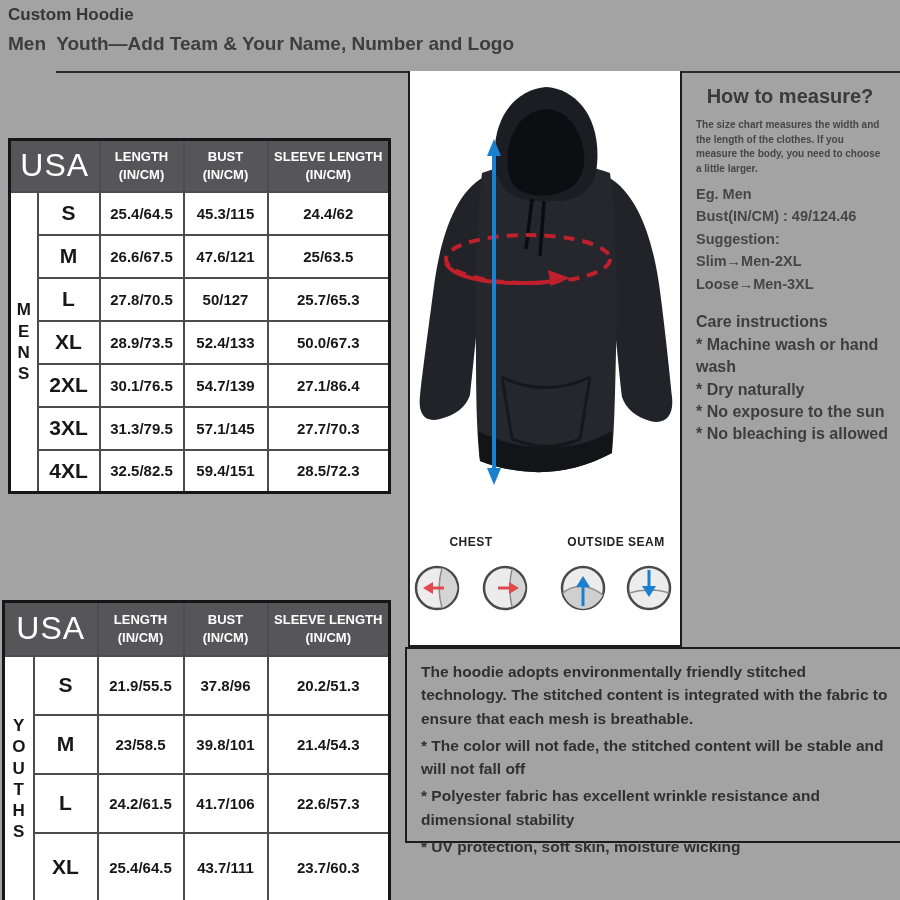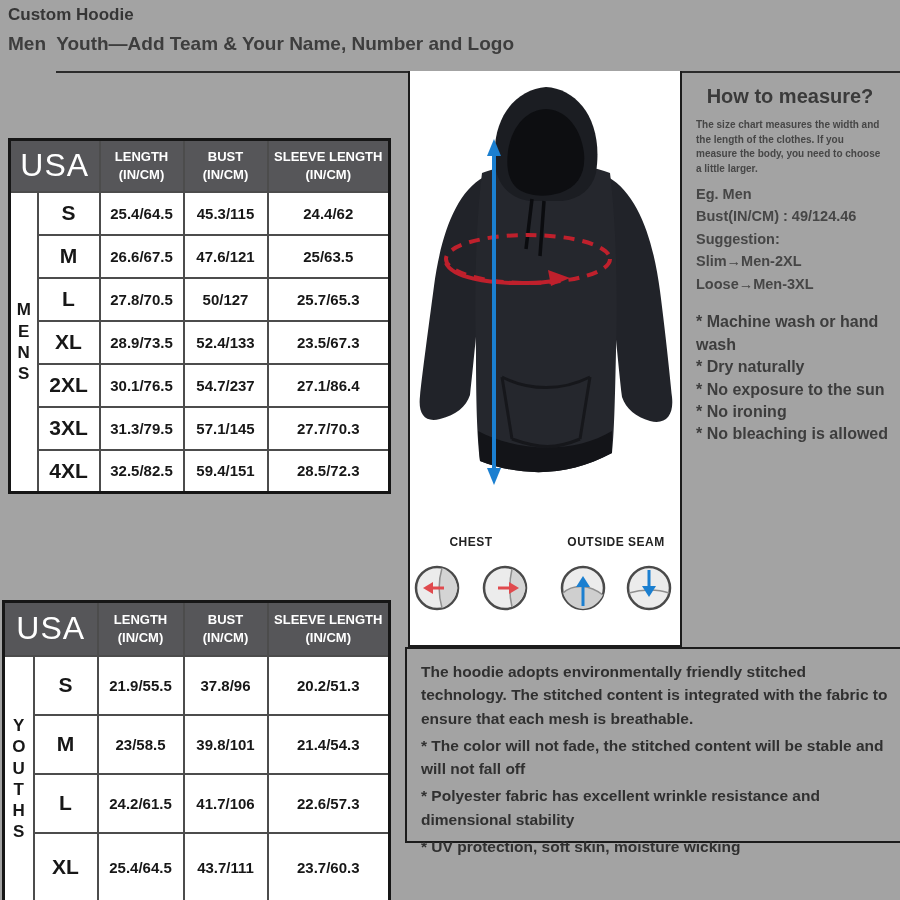--- a/index.html
+++ b/index.html
@@ -99,26 +99,26 @@
       <tr>
         <td class="size">L</td>
         <td class="val">27.8/70.5</td>
         <td class="val">50/127</td>
         <td class="val">25.7/65.3</td>
       </tr>
       <tr>
         <td class="size">XL</td>
         <td class="val">28.9/73.5</td>
         <td class="val">52.4/133</td>
-        <td class="val">23.5/67.3</td>
+        <td class="val">50.0/67.3</td>
       </tr>
       <tr>
         <td class="size">2XL</td>
         <td class="val">30.1/76.5</td>
-        <td class="val">54.7/237</td>
+        <td class="val">54.7/139</td>
         <td class="val">27.1/86.4</td>
       </tr>
       <tr>
         <td class="size">3XL</td>
         <td class="val">31.3/79.5</td>
         <td class="val">57.1/145</td>
         <td class="val">27.7/70.3</td>
       </tr>
       <tr>
         <td class="size">4XL</td>
@@ -250,24 +250,24 @@
 
   <div id="measure-panel">
     <h3>How to measure?</h3>
     <div class="measure-body">The size chart measures the width and the length of the clothes.  If you measure the body, you need to choose a little larger.</div>
     <div class="example">Eg. Men
 Bust(IN/CM) : 49/124.46
 Suggestion:
 Slim→Men-2XL
 Loose→Men-3XL</div>
     <div class="care">
+      <div>Care instructions</div>
       <div>* Machine wash or hand wash</div>
       <div>* Dry naturally</div>
       <div>* No exposure to the sun</div>
-      <div>* No ironing</div>
       <div>* No bleaching is allowed</div>
     </div>
   </div>
 
   <div id="info-box">
     <div>The hoodie adopts environmentally friendly stitched technology. The stitched content is integrated with the fabric to ensure that each mesh is breathable.</div>
     <div>* The color will not fade, the stitched content will be stable and will not fall off</div>
     <div>* Polyester fabric has excellent wrinkle resistance and dimensional stability</div>
     <div>* UV protection, soft skin, moisture wicking</div>
   </div>

